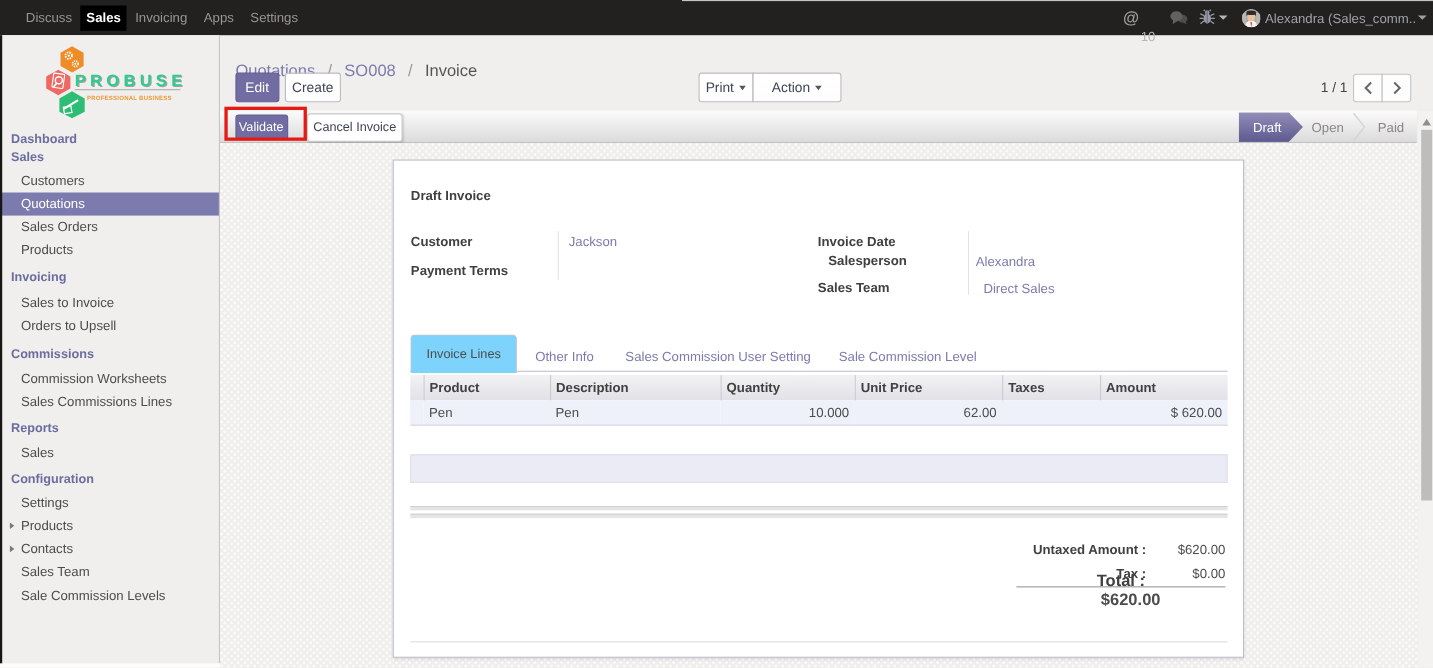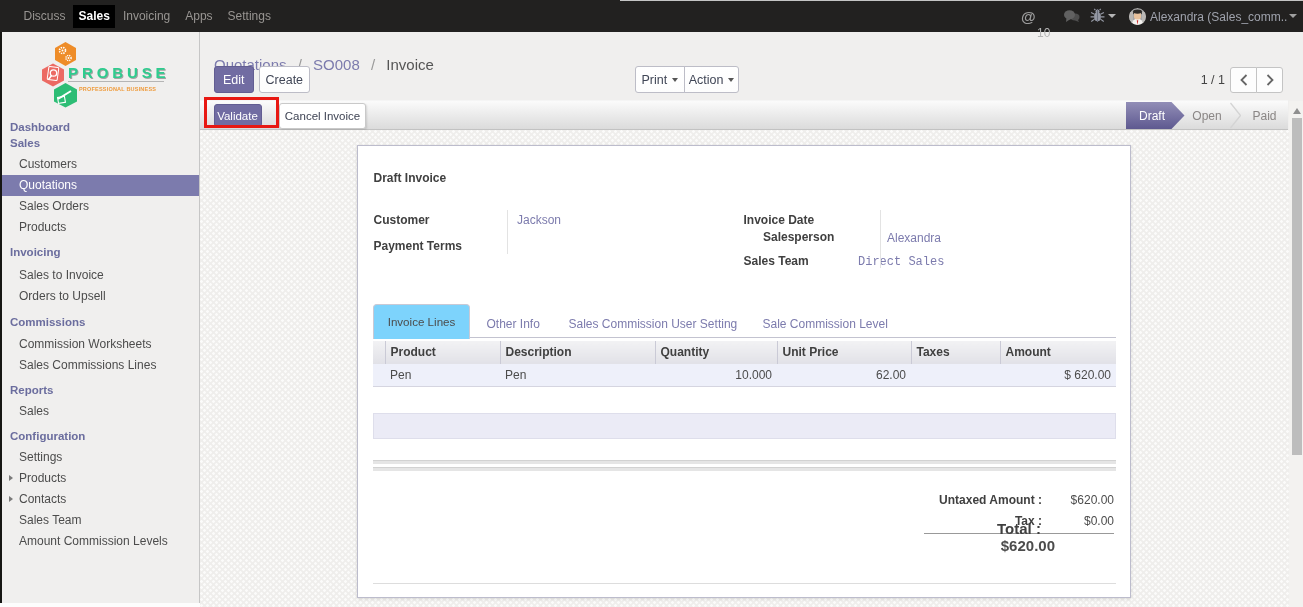--- a/index.html
+++ b/index.html
@@ -185,36 +185,36 @@
     <div class="hd" style="margin-top:5px">Commissions</div>
     <div class="it" style="margin-top:1px">Commission Worksheets</div>
     <div class="it">Sales Commissions Lines</div>
     <div class="hd" style="margin-top:4px">Reports</div>
     <div class="it">Sales</div>
     <div class="hd" style="margin-top:4px">Configuration</div>
     <div class="it">Settings</div>
     <div class="it arrow">Products</div>
     <div class="it arrow">Contacts</div>
     <div class="it">Sales Team</div>
-    <div class="it">Amount Commission Levels</div>
+    <div class="it">Sale Commission Levels</div>
   </div>
   <div id="blackstrip"></div>
 </div>
 
 <div id="sbwhite"></div>
 
 <div id="main">
   <div id="bcrumb"><span class="lnk">Quotations</span> <span class="sep">/</span> <span class="lnk">SO008</span> <span class="sep">/</span> Invoice</div>
   <div id="btnrow">
     <div class="btn purple" style="padding:0 8px">Edit</div>
     <div class="btn" style="padding:0 6px">Create</div>
   </div>
   <div id="printrow">
     <div class="btn" style="padding:0 5.5px">Print<span class="dcaret"></span></div>
-    <div class="btn" style="padding:0 4px">Action<span class="dcaret"></span></div>
+    <div class="btn" style="padding:0 17px">Action<span class="dcaret"></span></div>
   </div>
   <div id="pager">1 / 1</div>
   <div id="pagerbtns">
     <div class="pb">
         <svg width="8" height="12" viewBox="0 0 8 12">
           <path d="M6.5 1 L1.5 6 L6.5 11" fill="none" stroke="#666" stroke-width="1.8"></path>
         </svg>
       </div>
     <div class="pb">
         <svg width="8" height="12" viewBox="0 0 8 12">
@@ -240,24 +240,24 @@
   <div id="content">
     <div id="sheet">
       <div class="abs b" style="left:15.5px; top:25px;">Draft Invoice</div>
 
       <div class="abs b" style="left:15.5px; top:67px;">Customer</div>
       <div class="abs lnk2" style="left:159px; top:67px;">Jackson</div>
       <div class="abs" style="left:148.5px; top:64px; width:1px; height:44px; background:#e3e3e3;"></div>
       <div class="abs b" style="left:15.5px; top:93px;">Payment Terms</div>
 
       <div class="abs b" style="left:385.5px; top:67px;">Invoice Date</div>
-      <div class="abs b" style="left:405px; top:84px;">Salesperson</div>
+      <div class="abs b" style="left:395px; top:84px;">Salesperson</div>
       <div class="abs lnk2" style="left:529px; top:85px;">Alexandra</div>
       <div class="abs b" style="left:385.5px; top:108px;">Sales Team</div>
-      <div class="abs lnk2" style="left:500px; top:109px;font-family:Liberation Mono, monospace;">Direct Sales</div>
+      <div class="abs lnk2" style="left:536px; top:109px;">Direct Sales</div>
       <div class="abs" style="left:521.5px; top:64px; width:1px; height:58px; background:#e3e3e3;"></div>
 
       <div id="tabs">
         <div id="tab-active">Invoice Lines</div>
         <div class="tablnk" style="left:113.5px;">Other Info</div>
         <div class="tablnk" style="left:195.5px;">Sales Commission User Setting</div>
         <div class="tablnk" style="left:389.5px;">Sale Commission Level</div>
       </div>
 
       <table id="lines">

